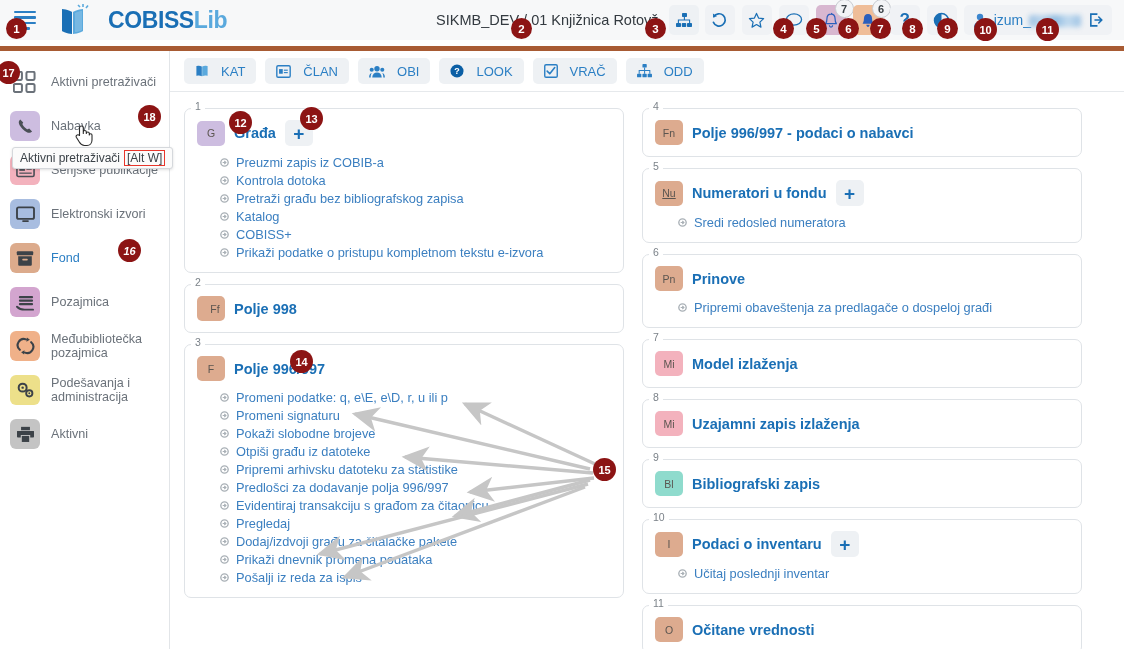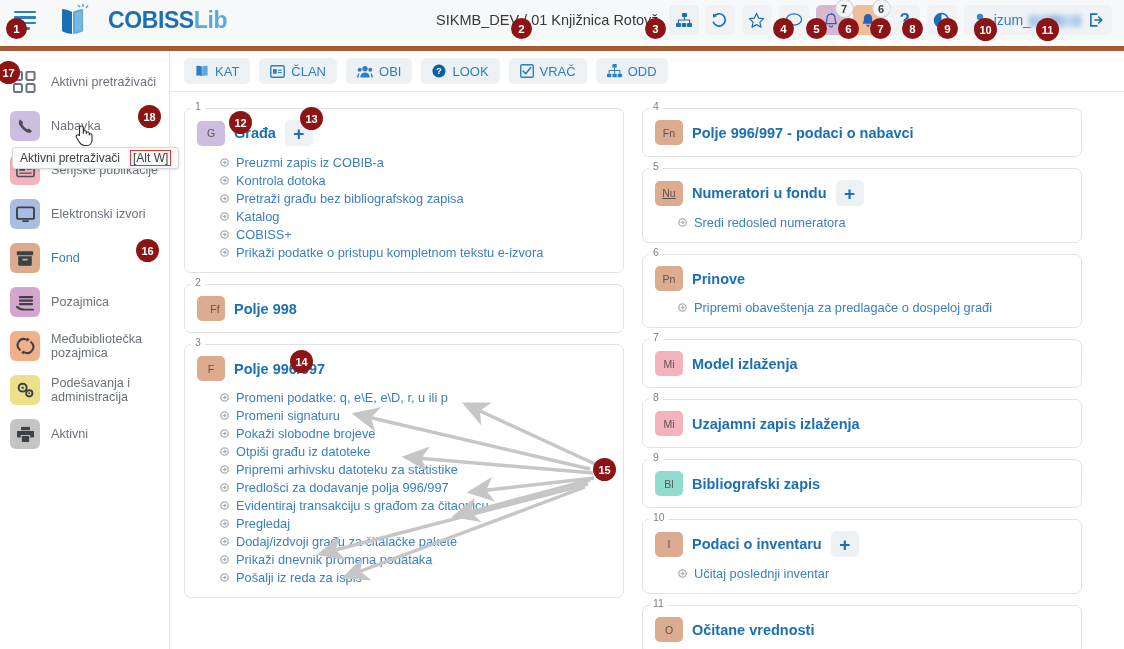--- a/index.html
+++ b/index.html
@@ -85,31 +85,31 @@
 
   
   .tooltip {
     position:absolute; left:12px; top:96px;
     background:#fbfbfb; border:1px solid #d5d8dc;
     border-radius:3px; padding:3px 7px;
     font-size:12px; color:#3b4248; white-space:nowrap;
     box-shadow:0 1px 3px rgba(0,0,0,.13);
     z-index:40;
   }
-  .tooltip .alt { border:1.6px solid #e8362c; padding:0 2px; margin-left:10px; }
+  .tooltip .alt { border:1.6px solid #e8362c; padding:0 2px; margin-left:4px; }
   .cursor-hand { position:absolute; left:74px; top:72px; z-index:45; pointer-events:none; }
 
   
   .tabbar {
     position:absolute; top:51px; left:170px; width:954px; height:41px;
     background:#ffffff; border-bottom:1px solid #e6e9ec;
     display:flex; align-items:center; gap:9px; padding-left:14px;
   }
   .tab {
-    display:flex; align-items:center; gap:6px;
+    display:flex; align-items:center; gap:12px;
     background:#eef1f4; border-radius:5px; height:26px; padding:0 11px;
     font-size:13px; color:#2b7fc4; font-weight:500; cursor:pointer;
   }
 
   
   .content {
     position:absolute; top:92px; left:170px; width:954px; height:557px;
     background:#ffffff; overflow:hidden;
     padding:16px 14px 0 14px;
     display:flex; gap:18px;
@@ -688,18 +688,18 @@
       <div class="marker" style="left: 838px; top: 18px;">6</div>
       <div class="marker" style="left: 870px; top: 18px;">7</div>
       <div class="marker" style="left: 902px; top: 18px;">8</div>
       <div class="marker" style="left: 937px; top: 18px;">9</div>
       <div class="marker wide" style="left: 974px; top: 18px;">10</div>
       <div class="marker wide" style="left: 1036px; top: 18px;">11</div>
       <div class="marker wide" style="left: 229px; top: 111px;">12</div>
       <div class="marker wide" style="left: 300px; top: 107px;">13</div>
       <div class="marker wide" style="left: 290px; top: 350px;">14</div>
       <div class="marker wide" style="left: 593px; top: 458px;">15</div>
-      <div class="marker wide" style="left: 136px; top: 239px;">16</div>
+      <div class="marker wide" style="left: 118px; top: 239px; font-style: italic;">16</div>
       <div class="marker wide" style="left: -3px; top: 61px;">17</div>
       <div class="marker wide" style="left: 138px; top: 105px;">18</div>
     </div>
 
 </div>
 
 </body></html>

